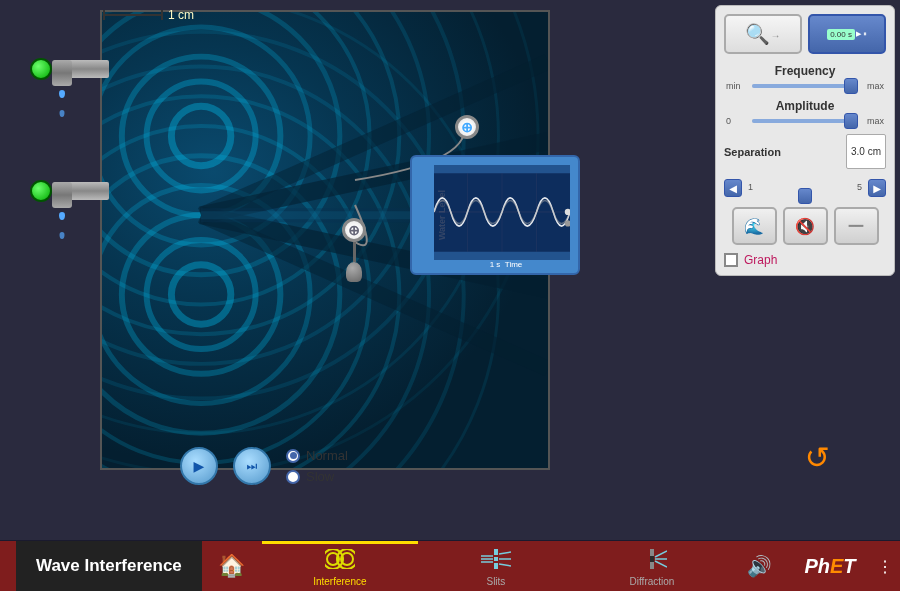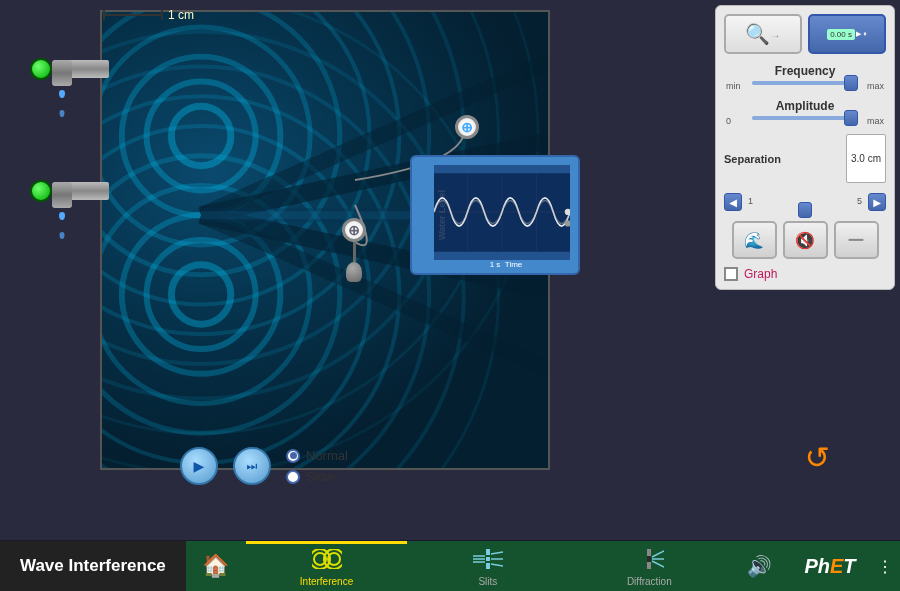--- a/index.html
+++ b/index.html
@@ -283,20 +283,21 @@
     .panel-section-label {
       text-align: center;
       font-size: 12px;
       font-weight: bold;
       color: #333;
       margin-bottom: 3px;
     }
 
     .slider-row {
       display: flex;
+      align-items: center;
       gap: 4px;
       margin-bottom: 8px;
       padding: 0 2px;
     }
 
     .slider-label-sm {
       font-size: 9px;
       color: #555;
       width: 22px;
     }
@@ -359,21 +360,21 @@
       color: #333;
       font-weight: bold;
     }
 
     .sep-value {
       font-size: 10px;
       color: #333;
       margin-left: auto;
       background: white;
       border: 1px solid #aaa;
-      padding: 18px 4px;
+      padding: 11px 4px;
       border-radius: 2px;
     }
 
     .sep-controls-row {
       display: flex;
       align-items: center;
       gap: 4px;
       margin-bottom: 10px;
     }
 
@@ -535,24 +536,25 @@
       cursor: pointer;
       z-index: 20;
     }
 
     
     .nav-bar {
       position: absolute;
       bottom: 0; left: 0;
       width: 900px;
       height: 50px;
-      background: #14532d;
+      background: #7f1d1d;
       display: flex;
       align-items: stretch;
       z-index: 50;
+      padding-left: 16px;
     }
 
     .nav-title {
       background: #222;
       color: white;
       font-size: 17px;
       font-weight: bold;
       padding: 0 20px;
       display: flex;
       align-items: center;

